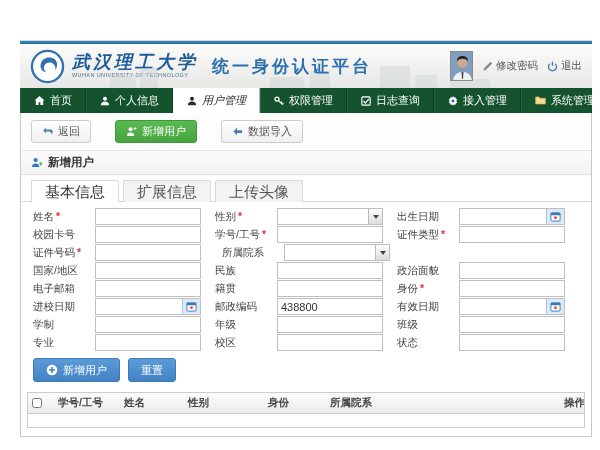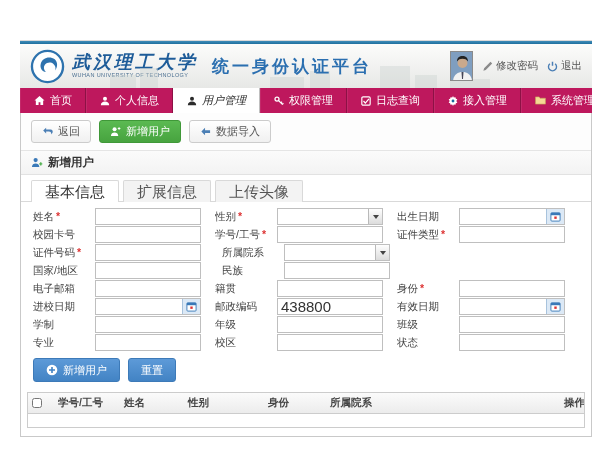--- a/index.html
+++ b/index.html
@@ -17,29 +17,29 @@
   .uni-cn { font-family:"DejaVu Serif","Liberation Serif",serif; font-style:italic; font-weight:bold;
     font-size:18px; color:#1e5c99; letter-spacing:3px; white-space:nowrap; }
   .uni-en { font-size:5.5px; color:#4b6f91; letter-spacing:.4px; margin-top:2px; white-space:nowrap; }
   .platform-title { margin-left:14px; font-size:17px; font-weight:bold; color:#2b6fb0;
     letter-spacing:3px; white-space:nowrap; position:relative; }
   .header-right { margin-left:auto; display:flex; align-items:center; gap:9px; position:relative; }
   .avatar { width:23px; height:30px; border:1px solid #8a8a8a; background:linear-gradient(#a9c0d8,#6e87a5); overflow:hidden; cursor:pointer; }
   .hlink { display:flex; align-items:center; gap:3px; font-size:10.5px; color:#555; cursor:pointer; white-space:nowrap; }
   .hicon { display:flex; }
 
-  .nav { height:25px; background:#be185d; display:flex; font-size:11px; color:#fff; }
+  .nav { height:25px; background:#14532d; display:flex; font-size:11px; color:#fff; }
   .nav-item { display:flex; align-items:center; gap:5px; padding:0 13px; cursor:pointer;
     border-right:1px solid rgba(0,0,0,.25); border-left:1px solid rgba(255,255,255,.08); white-space:nowrap; }
   .nav-item.active { background:#fff; color:#2b2b2b; border-left-color:transparent;font-style:italic; }
   .nicon { display:flex; }
 
   .main { border:1px solid #c9c9c9; border-top:none; background:#fff; }
 
-  .toolbar { padding:7px 10px; display:flex; gap:8px; background:#fdfdfd; border-bottom:1px solid #e5e5e5; }
+  .toolbar { padding:7px 10px; display:flex; gap:24px; background:#fdfdfd; border-bottom:1px solid #e5e5e5; }
   .btn { height:23px; display:inline-flex; align-items:center; gap:5px; padding:0 10px;
     border-radius:3px; font-size:11px; cursor:pointer; font-family:inherit; white-space:nowrap; }
   .btn-light { background:linear-gradient(#ffffff,#f0f0f0); border:1px solid #ccc; color:#555; }
   .btn-green { background:linear-gradient(#5bba52,#47a33f); border:1px solid #3f9838; color:#fff; }
   .btn-blue  { background:linear-gradient(#5d9ad8,#4283c4); border:1px solid #3d7ab8; color:#fff; height:24px; padding:0 12px; }
   .bicon { display:flex; }
 
   .panel-header { height:24px; display:flex; align-items:center; gap:5px; padding:0 10px;
     font-size:11.5px; font-weight:bold; color:#333; border-bottom:1px solid #e2e2e2;
     background:linear-gradient(#fbfbfb,#f3f3f3); }
@@ -49,21 +49,21 @@
     background:#f3f3f3; border:1px solid #d9d9d9; border-bottom:none; border-radius:2px 2px 0 0;
     margin-bottom:-1px; cursor:pointer; white-space:nowrap; }
   .tab.active { background:#fff; color:#333; }
 
   .form { padding:6px 12px 2px; }
   .form-row { display:flex; margin-bottom:1px; }
   .form-cell { display:flex; align-items:center; width:189px; height:17px; }
   .f-label { width:62px; font-size:10.5px; color:#444; flex:0 0 auto; white-space:nowrap; overflow:hidden; }
   .req { color:#dd3333; font-weight:bold; margin-left:2px; }
   .ctrl { width:106px; height:17px; display:flex; border:1px solid #bfbfbf; background:#fff; }
-  .txt { border:none; outline:none; width:100%; height:100%; min-width:0; font-size:15px;
+  .txt { border:none; outline:none; width:100%; height:100%; min-width:0; font-size:11px;
     padding:0 3px; color:#333; background:transparent; font-family:inherit; }
   .dd-btn { width:14px; flex:0 0 auto; background:linear-gradient(#fefefe,#dcdcdc);
     border-left:1px solid #b9b9b9; display:flex; align-items:center; justify-content:center; cursor:pointer; }
   .dd-arrow { width:0; height:0; border-left:3.5px solid transparent; border-right:3.5px solid transparent; border-top:4px solid #444; }
   .cal-btn { width:18px; flex:0 0 auto; background:#dce9f6; border-left:1px solid #a8c3dd;
     display:flex; align-items:center; justify-content:center; cursor:pointer; }
   .cal-btn span { display:flex; }
 
   .form-actions { padding:4px 12px 8px; display:flex; gap:8px; }
 
@@ -317,20 +317,26 @@
             <span class="ctrl">
               <input class="txt" style="">
             </span>
           </div>
           <div class="form-cell">
             <span class="f-label">民族</span>
             <span class="ctrl">
               <input class="txt" style="">
             </span>
           </div>
+          <div class="form-cell">
+            <span class="f-label">政治面貌</span>
+            <span class="ctrl">
+              <input class="txt" style="">
+            </span>
+          </div>
         </div>
         <div class="form-row">
           <div class="form-cell">
             <span class="f-label">电子邮箱</span>
             <span class="ctrl">
               <input class="txt" style="">
             </span>
           </div>
           <div class="form-cell">
             <span class="f-label">籍贯</span>

